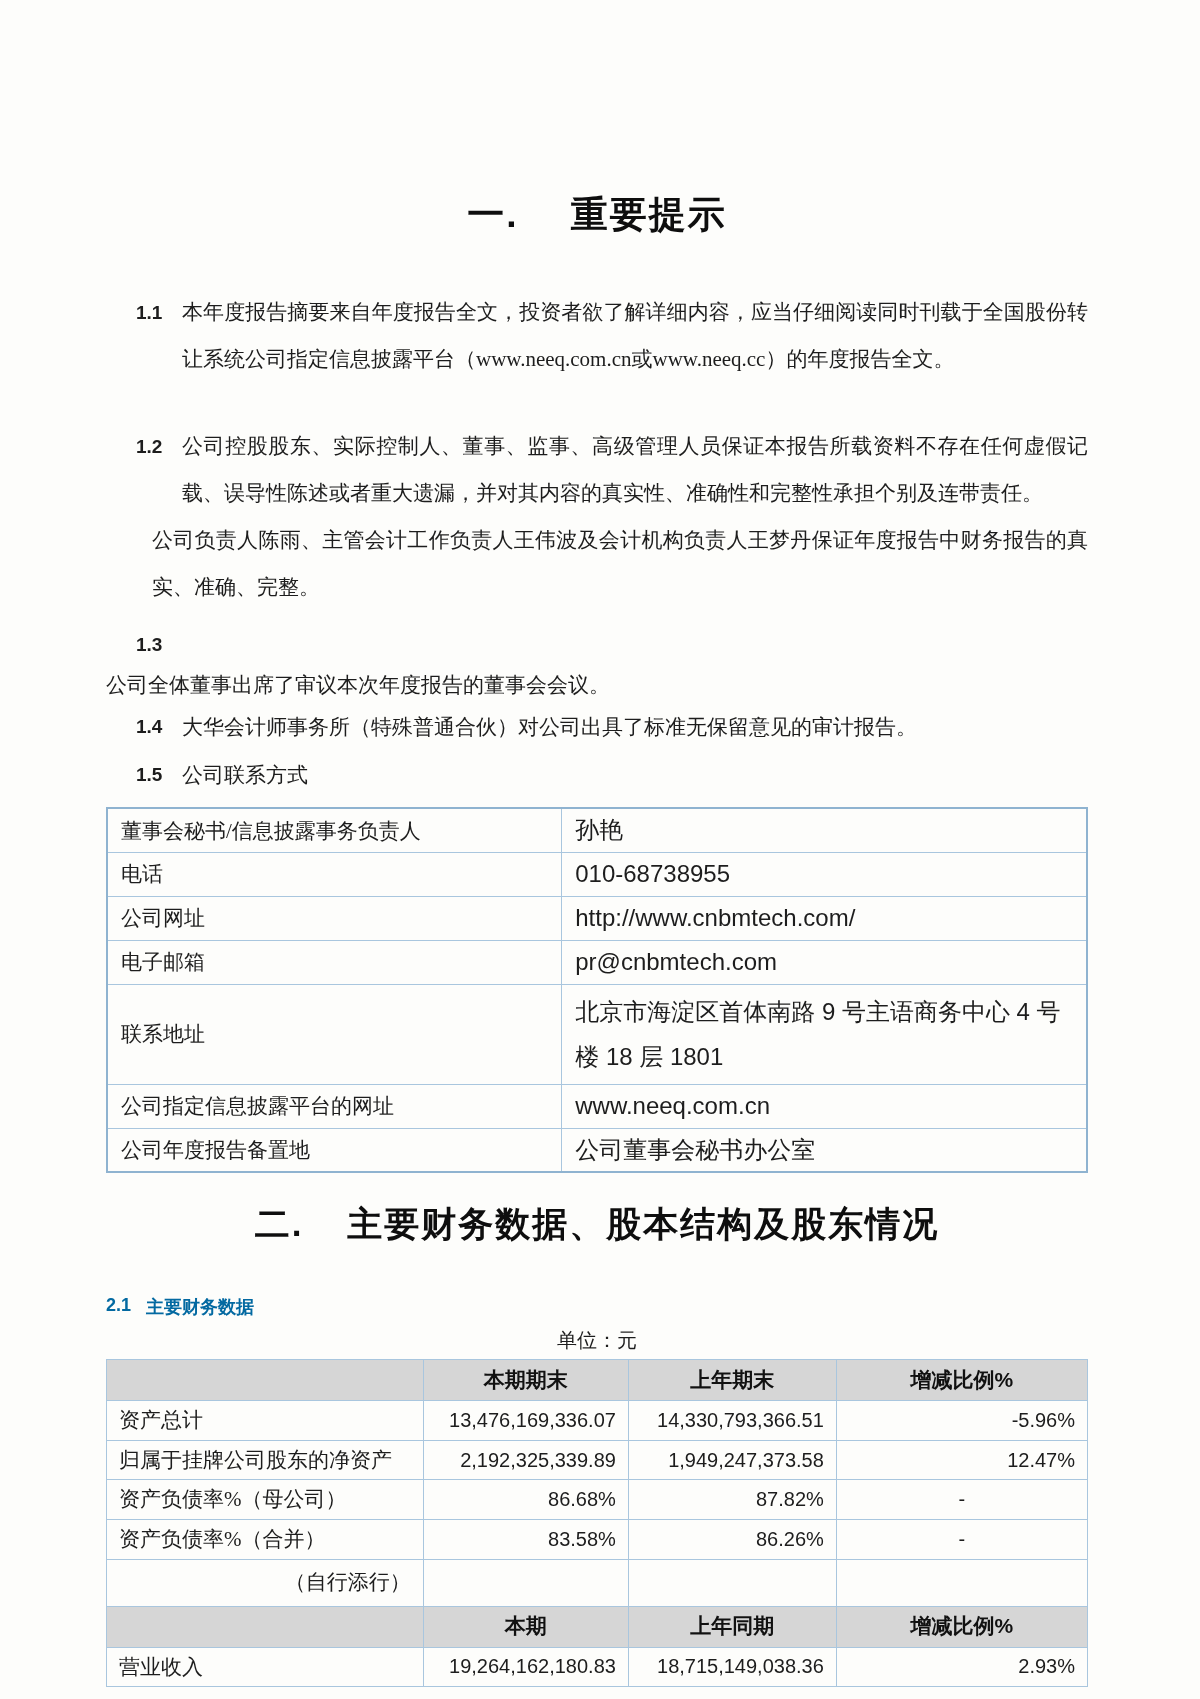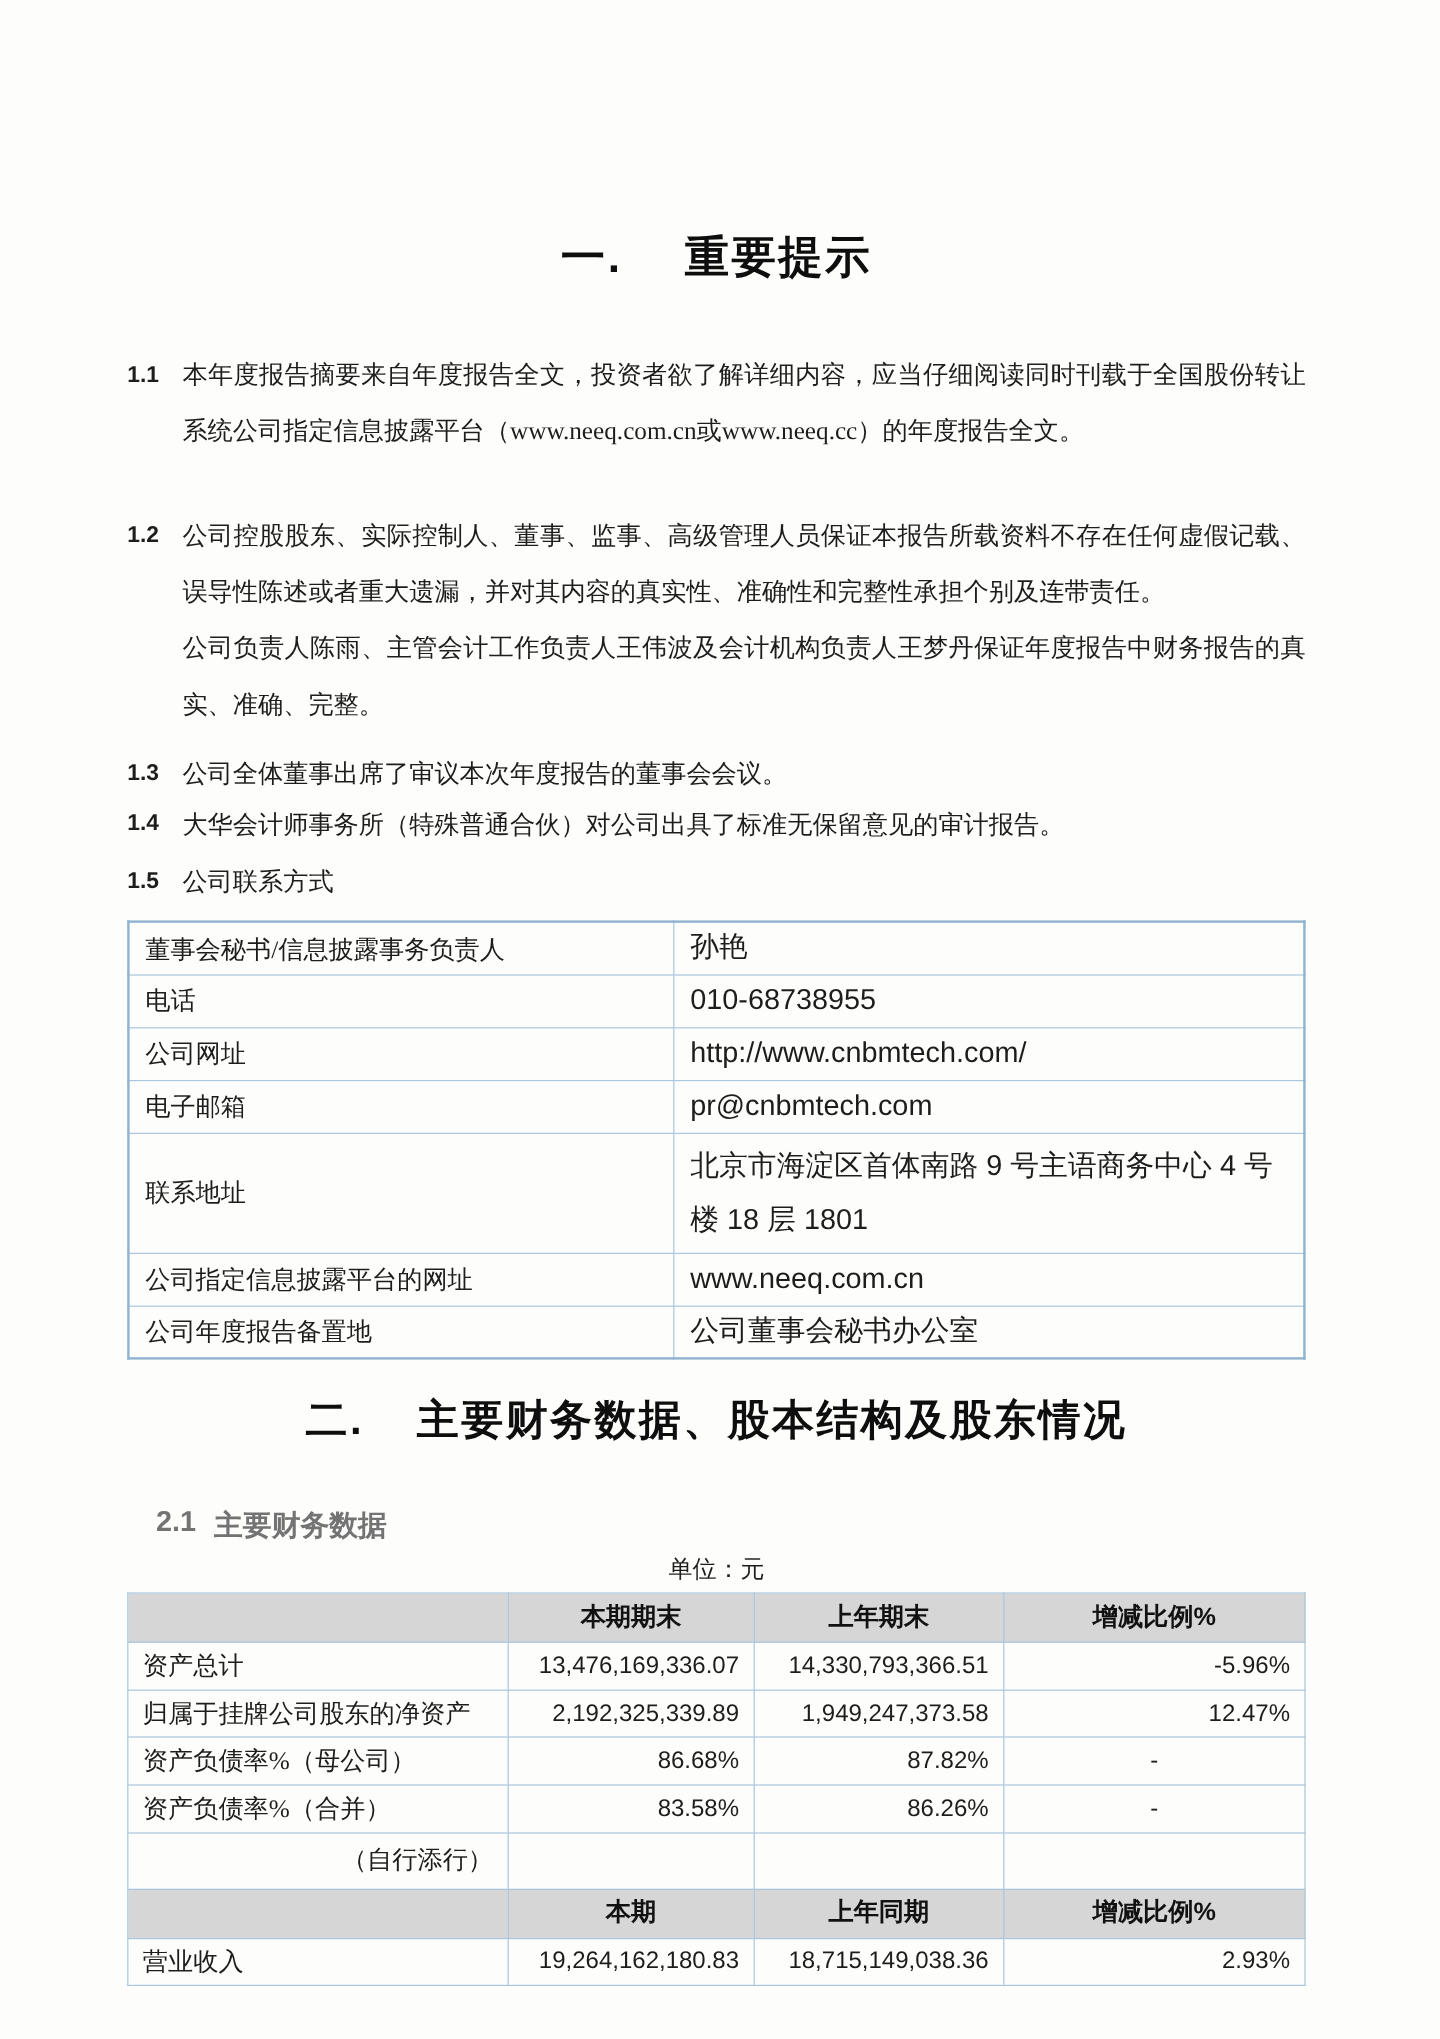--- a/index.html
+++ b/index.html
@@ -20,48 +20,48 @@
     font-weight:700; font-size:37px; line-height:1.2;
     color:#0e0e0e; letter-spacing:2px;
     margin:0;
   }
   .sec-title.second { font-size:35px; gap:44px; }
 
   .para { display:flex; font-size:21px; line-height:47px; }
   .para .num {
     flex:none; width:46px;
     font-family:"Liberation Sans", sans-serif;
-    font-weight:700; font-size:19px;
+    font-weight:700; font-size:19px;margin-left:30px;
   }
   .para .txt { flex:1; text-align:justify; }
   .para.single { line-height:40px; }
   .cont-para { margin-left:46px; font-size:21px; line-height:47px; text-align:justify; }
 
   .mt-11 { margin-top:52px; }
   .mt-12 { margin-top:40px; }
-  .mt-13 { margin-top:14px; }
+  .mt-13 { margin-top:14px;flex-direction:column; }
   .mt-14 { margin-top:2px; }
   .mt-15 { margin-top:8px; }
 
   table.contact {
     width:100%; border-collapse:collapse; margin-top:12px;
     font-size:21px; border:2px solid #8fb3d0;
   }
   table.contact td {
     border:1px solid #a9c6de; padding:4px 13px; line-height:1.45;
     vertical-align:middle;
   }
   table.contact td.lbl { width:46.4%; }
   table.contact td.val { font-family:"Liberation Sans", sans-serif; font-size:24px; }
 
   .h2-wrap { margin-top:30px; }
   .sub-head {
     margin-top:50px; display:flex; gap:15px;
     font-family:"Liberation Sans", sans-serif;
-    font-weight:700; font-size:24px; color:#737373;margin-left:24px;
+    font-weight:700; font-size:18px; color:#0369a1;
   }
   .unit { margin-top:8px; text-align:center; font-size:20px; line-height:1.3; }
 
   table.fin {
     width:100%; border-collapse:collapse; margin-top:6px;
     font-size:21px; border:1.5px solid #8fb3d0;
   }
   table.fin th, table.fin td {
     border:1px solid #a9c6de; padding:3px 12px; line-height:1.55;
     vertical-align:middle;

